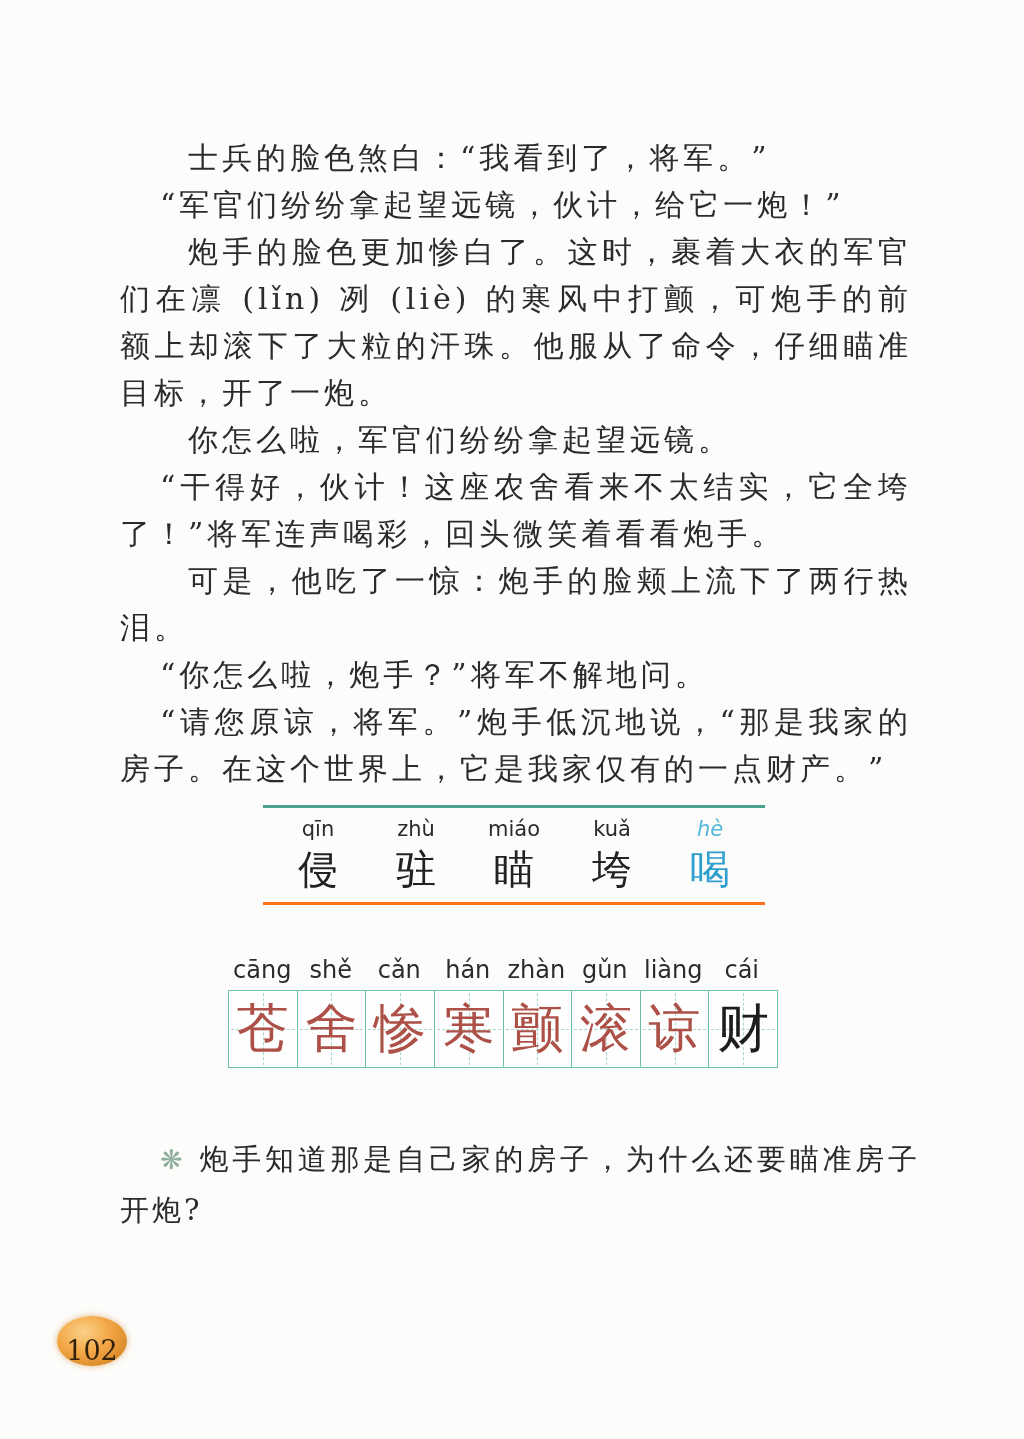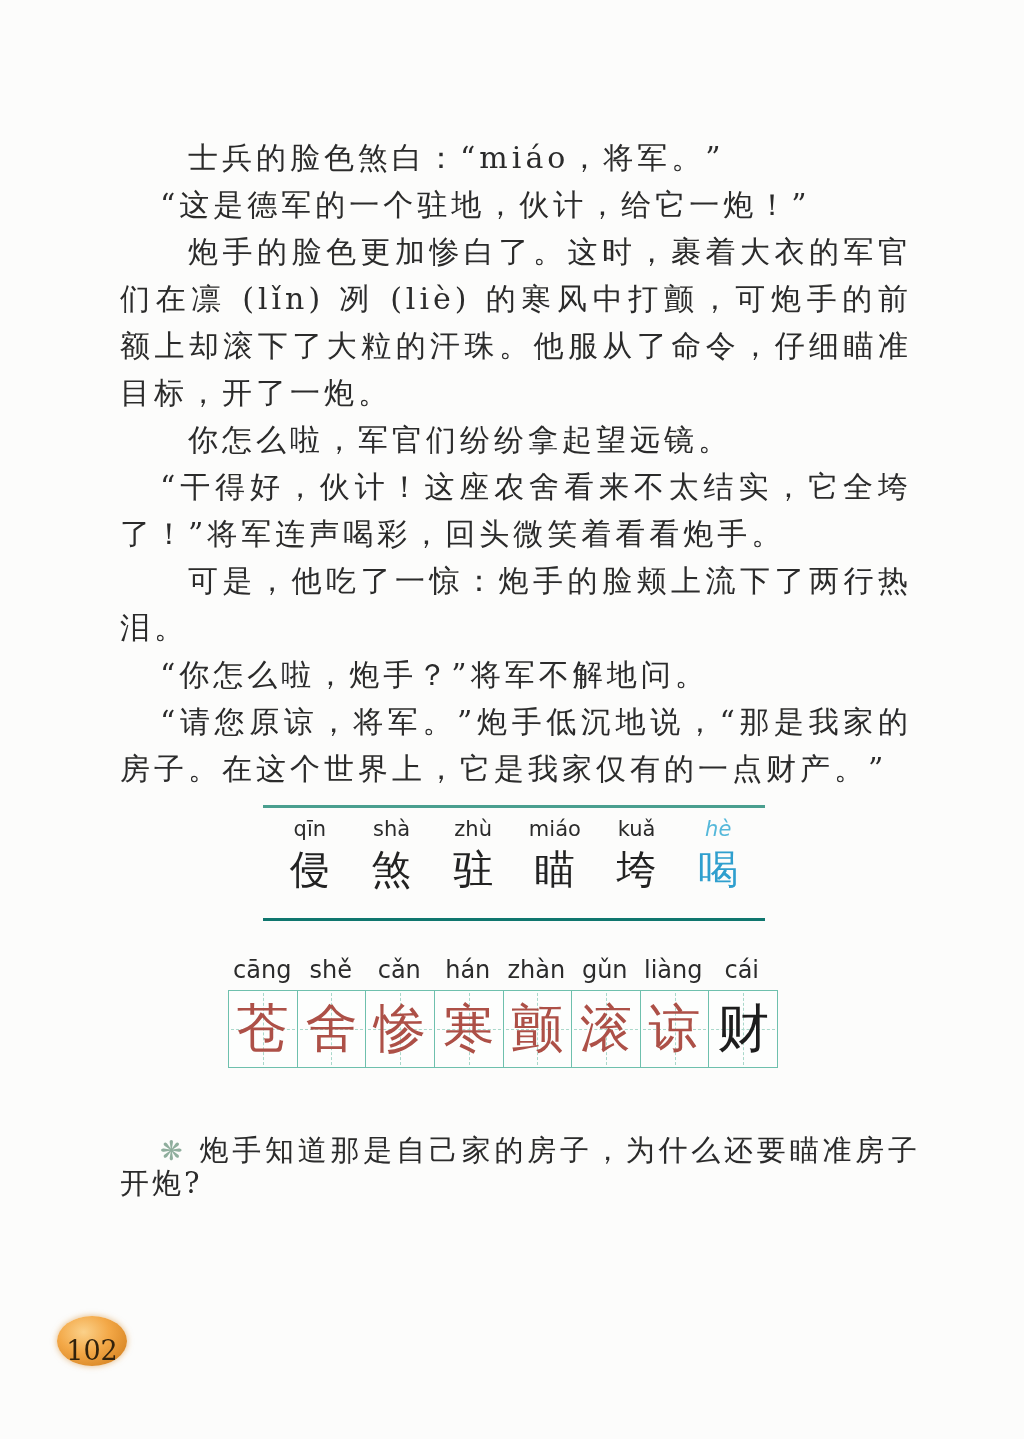--- a/index.html
+++ b/index.html
@@ -19,22 +19,22 @@
     text-align:justify;
   }
   .story p { margin:0; }
   .story p.indent-full  { text-indent:68px; }
   .story p.indent-quote { text-indent:40px; }
 
   
   .vocab-box {
     position:absolute; left:263px; top:805px; width:502px;
     border-top:3px solid #4a9f8f;
-    border-bottom:3px solid #0f766e;
-    padding:8px 6px 24px;
+    border-bottom:3px solid #f97316;
+    padding:8px 6px 8px;
     box-sizing:border-box;
   }
   .vocab-row { display:flex; }
   .vocab-item { flex:1; text-align:center; }
   .vocab-py {
     font-family:"DejaVu Sans","Liberation Sans",sans-serif;
     font-size:21px; color:#2b2b2b; line-height:26px;
   }
   .vocab-ch { font-size:40px; line-height:50px; margin-top:2px; color:#222; }
   .vocab-item.highlight .vocab-py { color:#55b8da;font-style:italic; }
@@ -71,21 +71,21 @@
   .grid-cell::after {
     content:""; position:absolute; top:2px; bottom:2px; left:50%;
     border-left:1px dashed #a9d8ca;
   }
   .grid-cell span { position:relative; z-index:1; }
   .grid-cell.black { color:#1d1d1d; }
 
   
   .questions {
     position:absolute; left:120px; top:1134px; width:800px;
-    font-size:29px; line-height:32px; letter-spacing:3px;
+    font-size:29px; line-height:50px; letter-spacing:3px;
     text-align:justify;
   }
   .questions p { margin:0 0 10px 0; text-indent:40px; }
   .q-icon {
     font-family:"DejaVu Sans","Liberation Sans",sans-serif;
     color:#8fae9d; font-size:27px; margin-right:16px; letter-spacing:0;
   }
 
   
   .page-badge {
@@ -99,39 +99,35 @@
     font-family:"DejaVu Serif","Liberation Serif",serif;
     font-size:27px; color:#32220c;
   }
 </style>
 </head>
 <body>
 
 <div class="page">
 
   <div class="story">
-    <p class="indent-full">士兵的脸色煞白：“miáo，将军。”</p>
-    <p class="indent-quote">“这是德军的一个驻地，伙计，给它一炮！”</p>
+    <p class="indent-full">士兵的脸色煞白：“我看到了，将军。”</p>
+    <p class="indent-quote">“军官们纷纷拿起望远镜，伙计，给它一炮！”</p>
     <p class="indent-full">炮手的脸色更加惨白了。这时，裹着大衣的军官们在凛 (lǐn) 冽 (liè) 的寒风中打颤，可炮手的前额上却滚下了大粒的汗珠。他服从了命令，仔细瞄准目标，开了一炮。</p>
     <p class="indent-full">你怎么啦，军官们纷纷拿起望远镜。</p>
     <p class="indent-quote">“干得好，伙计！这座农舍看来不太结实，它全垮了！”将军连声喝彩，回头微笑着看看炮手。</p>
     <p class="indent-full">可是，他吃了一惊：炮手的脸颊上流下了两行热泪。</p>
     <p class="indent-quote">“你怎么啦，炮手？”将军不解地问。</p>
     <p class="indent-quote">“请您原谅，将军。”炮手低沉地说，“那是我家的房子。在这个世界上，它是我家仅有的一点财产。”</p>
   </div>
 
   <div class="vocab-box">
     <div class="vocab-row">
       <div class="vocab-item">
         <div class="vocab-py">qīn</div>
         <div class="vocab-ch">侵</div>
-      </div>
-      <div class="vocab-item">
-        <div class="vocab-py">shà</div>
-        <div class="vocab-ch">煞</div>
       </div>
       <div class="vocab-item">
         <div class="vocab-py">zhù</div>
         <div class="vocab-ch">驻</div>
       </div>
       <div class="vocab-item">
         <div class="vocab-py">miáo</div>
         <div class="vocab-ch">瞄</div>
       </div>
       <div class="vocab-item">

